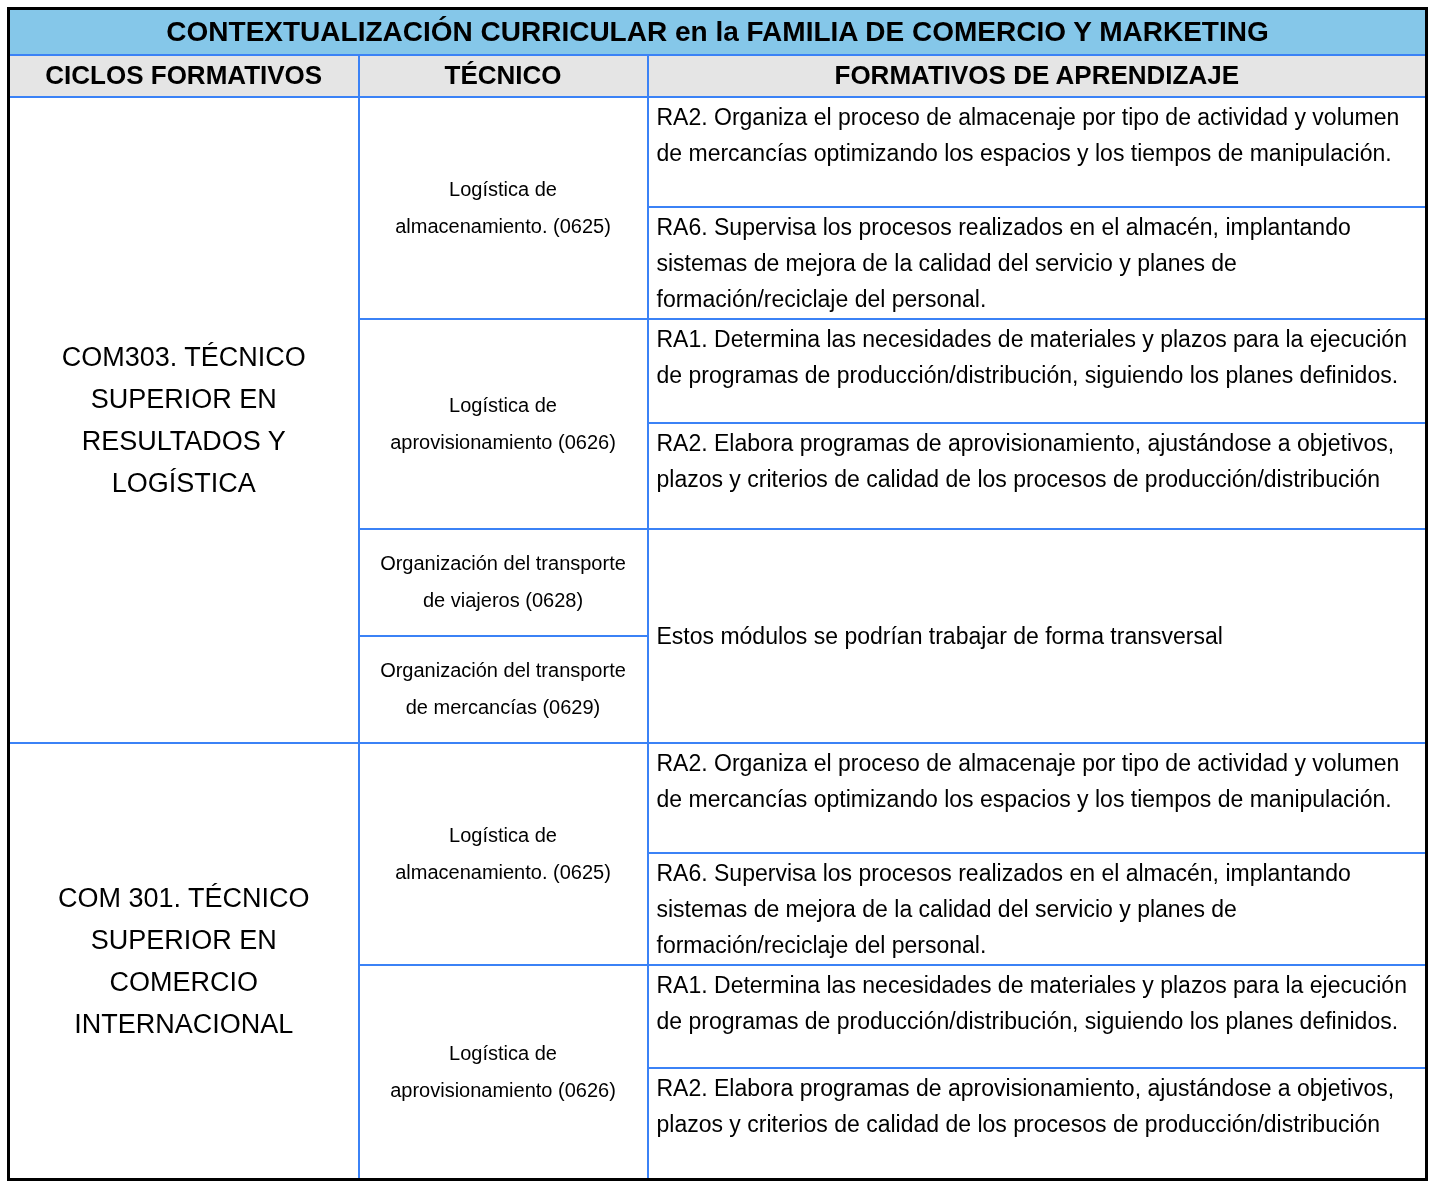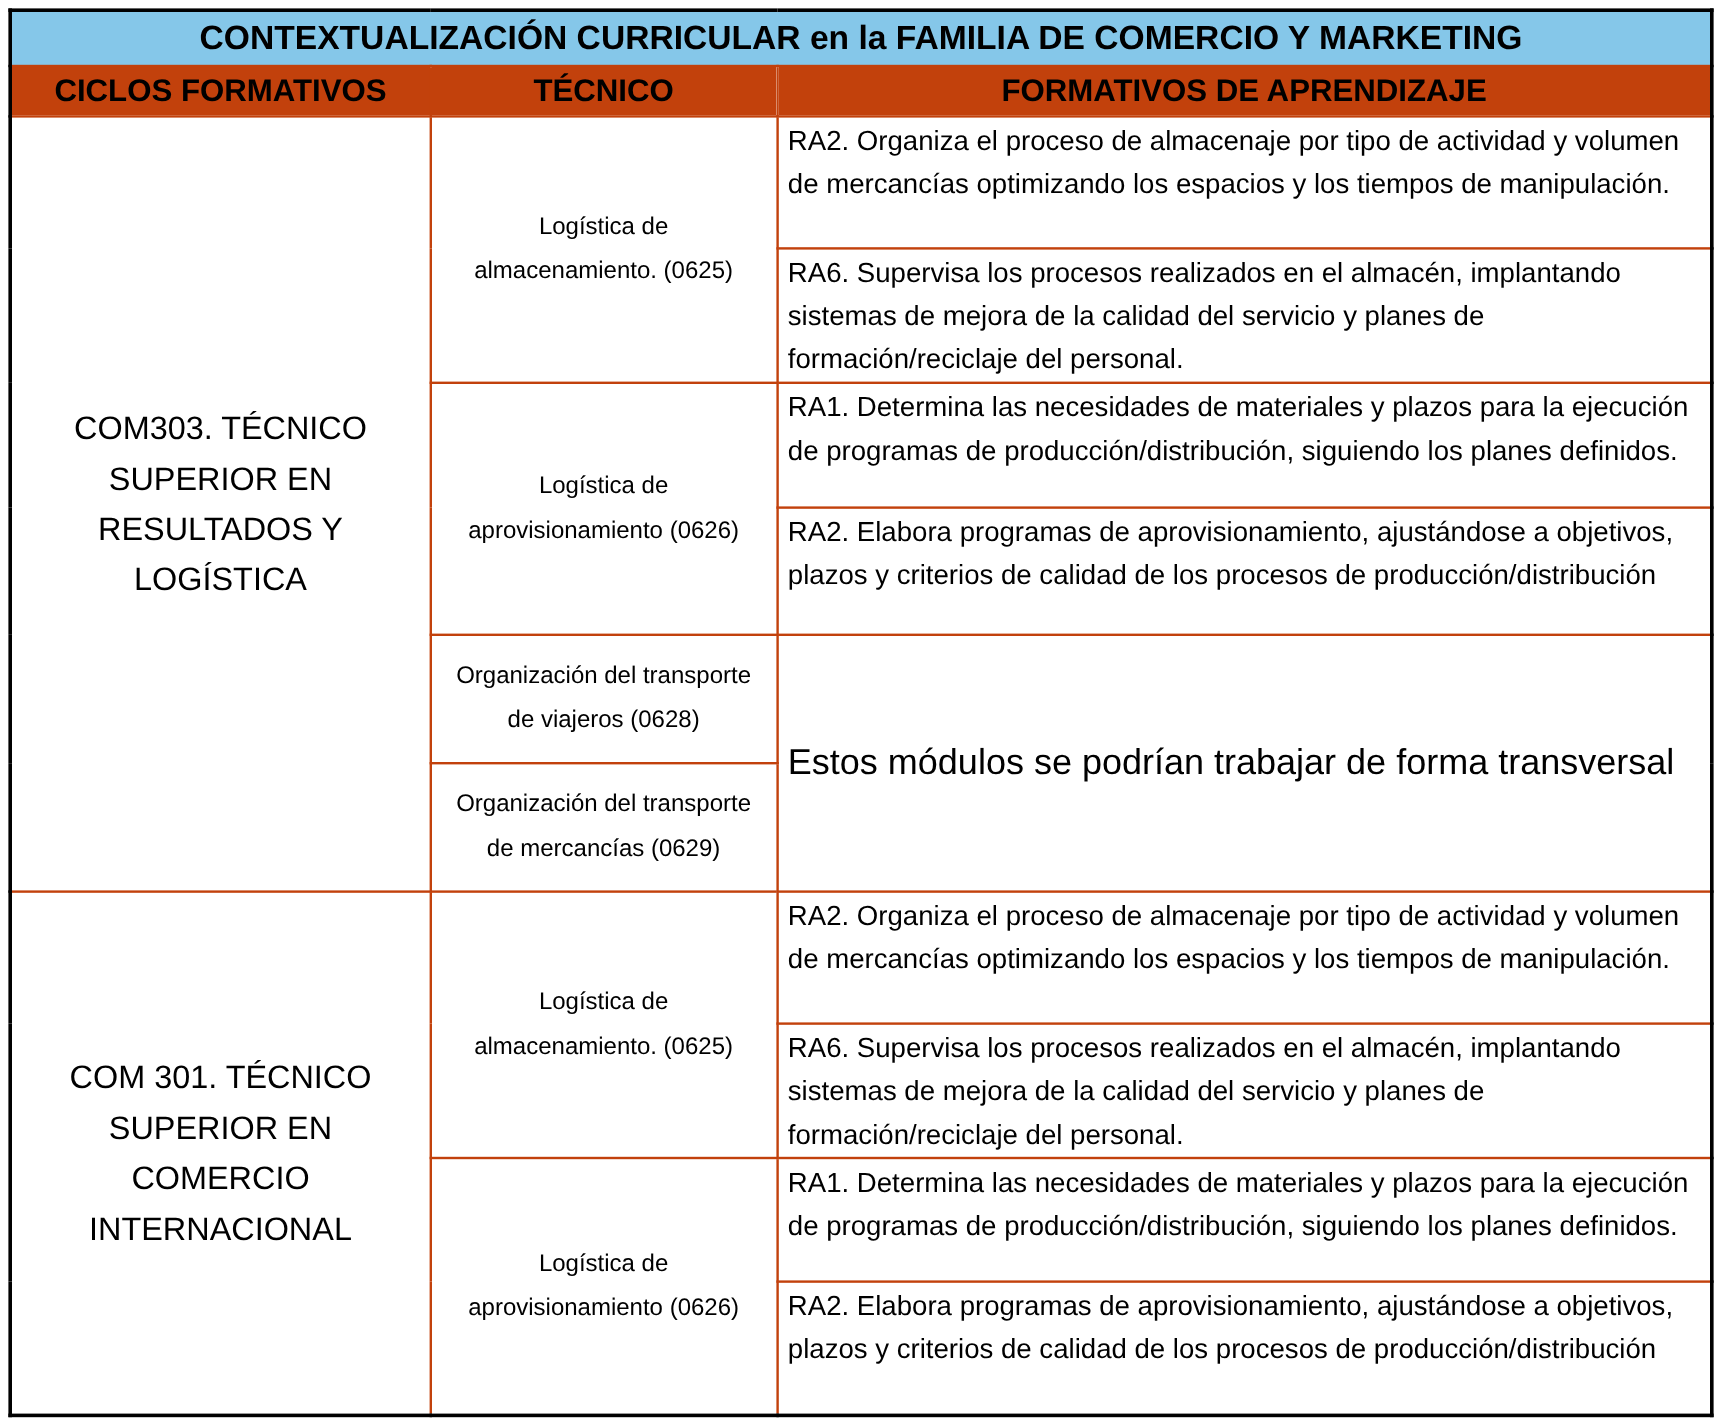--- a/index.html
+++ b/index.html
@@ -15,39 +15,39 @@
     box-sizing: border-box;
     padding: 7px 5px 5px 7px;
   }
   table.curriculum {
     border-collapse: collapse;
     table-layout: fixed;
     width: 1418px;
     border: 3px solid #000000;
   }
   table.curriculum td, table.curriculum th {
-    border: 2px solid #c2410c;
+    border: 2px solid #3b82f6;
     box-sizing: border-box;
     overflow: hidden;
   }
   .title-cell {
     height: 46px;
     text-align: center;
     vertical-align: middle;
     font-size: 28px;
     font-weight: bold;
     letter-spacing: 0px;
   }
   .col-header {
     height: 42px;
     text-align: center;
     vertical-align: middle;
     font-size: 26px;
     font-weight: bold;
-    background: #c2410c;
+    background: #e5e5e5;
   }
   .ciclo-cell {
     text-align: center;
     vertical-align: middle;
     font-size: 27px;
     line-height: 42px;
     padding: 4px 8px;
   }
   .modulo-cell {
     text-align: center;
@@ -60,21 +60,21 @@
     text-align: left;
     vertical-align: top;
     font-size: 23px;
     line-height: 36px;
     padding: 1px 12px 1px 8px;
     margin-left: 20px;
   }
   .note-cell {
     text-align: left;
     vertical-align: middle;
-    font-size: 30px;
+    font-size: 23px;
     line-height: 36px;
     padding: 1px 12px 1px 8px;
   }
 </style>
 </head>
 <body>
 
 <div class="page">
   <table class="curriculum">
     <colgroup>

